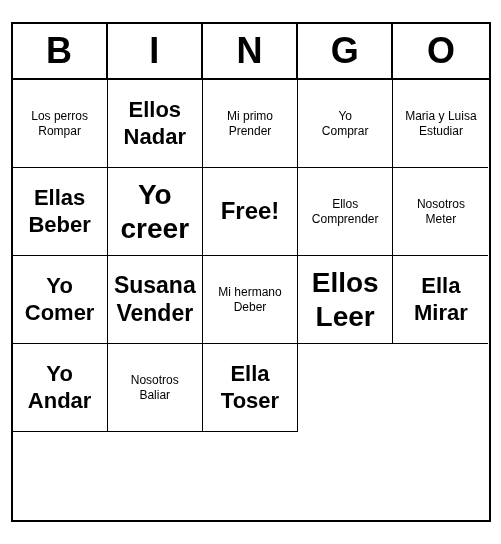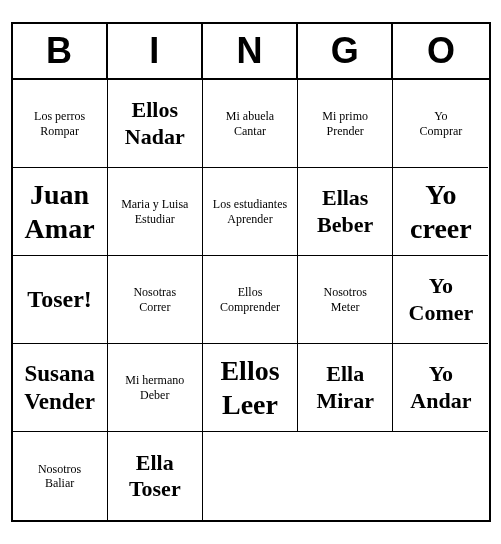--- a/index.html
+++ b/index.html
@@ -37,21 +37,20 @@
     }
     .bingo-cell {
       border-right: 1.5px solid #000;
       border-bottom: 1.5px solid #000;
       min-height: 88px;
       display: flex;
       align-items: center;
       justify-content: center;
       text-align: center;
       padding: 4px;
-      font-family: Liberation Serif, serif;
     }
     .bingo-cell:nth-child(5n) {
       border-right: none;
     }
     .bingo-cell:nth-child(n+21) {
       border-bottom: none;
     }
     .bingo-cell span {
       display: block;
       line-height: 1.2;
@@ -80,48 +79,36 @@
       <div class="bingo-header-cell">O</div>
     </div>
   <div class="bingo-grid">
   <div class="bingo-cell">
         <span class="small-text">Los perros<br>Rompar</span>
       </div>
       <div class="bingo-cell">
         <span class="large-text">Ellos<br>Nadar</span>
       </div>
       <div class="bingo-cell">
-        <span class="small-text">Mi abuela<br>Cantar</span>
-      </div>
-      <div class="bingo-cell">
         <span class="small-text">Mi primo<br>Prender</span>
       </div>
       <div class="bingo-cell">
         <span class="small-text">Yo<br>Comprar</span>
       </div>
       <div class="bingo-cell">
-        <span class="large-text" style="font-size: 28px;">Juan<br>Amar</span>
-      </div>
-      <div class="bingo-cell">
         <span class="small-text">Maria y Luisa<br>Estudiar</span>
-      </div>
-      <div class="bingo-cell">
-        <span class="small-text">Los estudiantes<br>Aprender</span>
       </div>
       <div class="bingo-cell">
         <span class="large-text">Ellas<br>Beber</span>
       </div>
       <div class="bingo-cell">
         <span class="large-text" style="font-size: 28px;">Yo<br>creer</span>
       </div>
       <div class="bingo-cell">
-        <span class="free-cell">Toser!</span>
-      </div>
-      <div class="bingo-cell">
-        <span class="small-text">Nosotras<br>Correr</span>
+        <span class="free-cell">Free!</span>
       </div>
       <div class="bingo-cell">
         <span class="small-text">Ellos<br>Comprender</span>
       </div>
       <div class="bingo-cell">
         <span class="small-text">Nosotros<br>Meter</span>
       </div>
       <div class="bingo-cell">
         <span class="large-text">Yo<br>Comer</span>
       </div>

